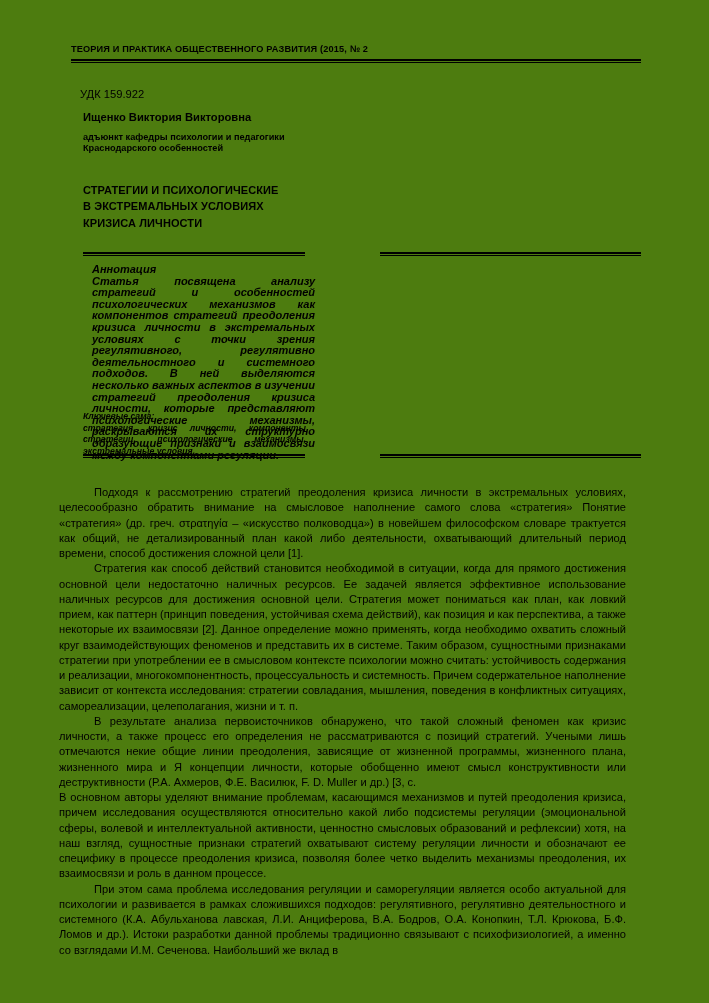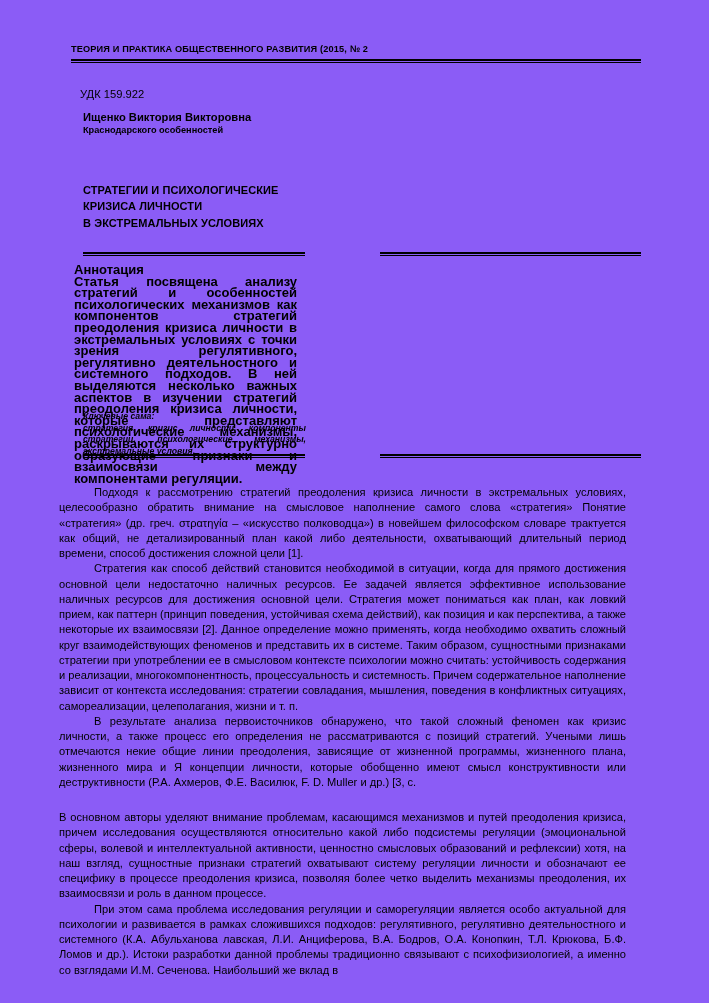--- a/index.html
+++ b/index.html
@@ -12,21 +12,21 @@
     width: 709px;
     height: 1003px;
     font-family: "Liberation Sans", sans-serif;
     color: #000000;
     -webkit-font-smoothing: antialiased;
   }
   .page {
     position: relative;
     width: 709px;
     height: 1003px;
-    background: #8b5cf6;
+    background: #4d7c0f;
     overflow: hidden;
   }
 
   
   .running-head {
     position: absolute;
     left: 71px;
     top: 44px;
     width: 570px;
   }
@@ -58,21 +58,21 @@
   .author-block {
     position: absolute;
     left: 83px;
     top: 110px;
     width: 420px;
   }
   .author-name {
     font-size: 11.2px;
     font-weight: bold;
     line-height: 14px;
-    margin-bottom: 1px;
+    margin-bottom: 8px;
   }
   .affiliation {
     font-size: 9.2px;
     font-weight: bold;
     line-height: 11.4px;
   }
 
   
   .doc-title {
     position: absolute;
@@ -96,24 +96,25 @@
     height: 1.2px;
   }
   .absrule.left  { left: 83px;  width: 222px; }
   .absrule.right { left: 380px; width: 261px; }
   .absrule.top   { top: 252px; }
   .absrule.bottom{ top: 454px; }
 
   
   .abstract {
     position: absolute;
-    left: 74px;
+    left: 92px;
     top: 264px;
     width: 223px;
-    font-size: 13px;
+    font-size: 11px;
+    font-style: italic;
     font-weight: bold;
     line-height: 11.6px;
     text-align: justify;
   }
   .abstract .lbl {
     display: block;
     text-align: left;
   }
   .abstract .body {
     display: block;
@@ -143,49 +144,49 @@
     line-height: 15.25px;
     text-align: justify;
   }
   .body-text p {
     margin: 0;
     text-indent: 35px;
     text-align: justify;
   }
   .body-text p.noindent {
     text-indent: 0;
-    margin-top: 20px;
   }
   .body-text p:last-child {
     text-align: justify;
   }
 </style>
 </head>
 <body>
 
 <div class="page">
 
   <div class="running-head">
     <div class="running-head-text">ТЕОРИЯ И ПРАКТИКА ОБЩЕСТВЕННОГО РАЗВИТИЯ (2015, № 2</div>
     <div class="rule-double"></div>
   </div>
 
   <div class="udc">УДК 159.922</div>
 
   <div class="author-block">
     <div class="author-name">Ищенко Виктория Викторовна</div>
     <div class="affiliation">
+      <div>адъюнкт кафедры психологии и педагогики</div>
       <div>Краснодарского особенностей</div>
     </div>
   </div>
 
   <div class="doc-title">
     <div>СТРАТЕГИИ И ПСИХОЛОГИЧЕСКИЕ</div>
+    <div>В ЭКСТРЕМАЛЬНЫХ УСЛОВИЯХ</div>
     <div>КРИЗИСА ЛИЧНОСТИ</div>
-    <div>В ЭКСТРЕМАЛЬНЫХ УСЛОВИЯХ</div>
   </div>
 
   <div class="absrule left top">
       <div class="absrule-inner"></div>
     </div>
   <div class="absrule right top">
       <div class="absrule-inner"></div>
     </div>
   <div class="absrule left bottom">
       <div class="absrule-inner"></div>

